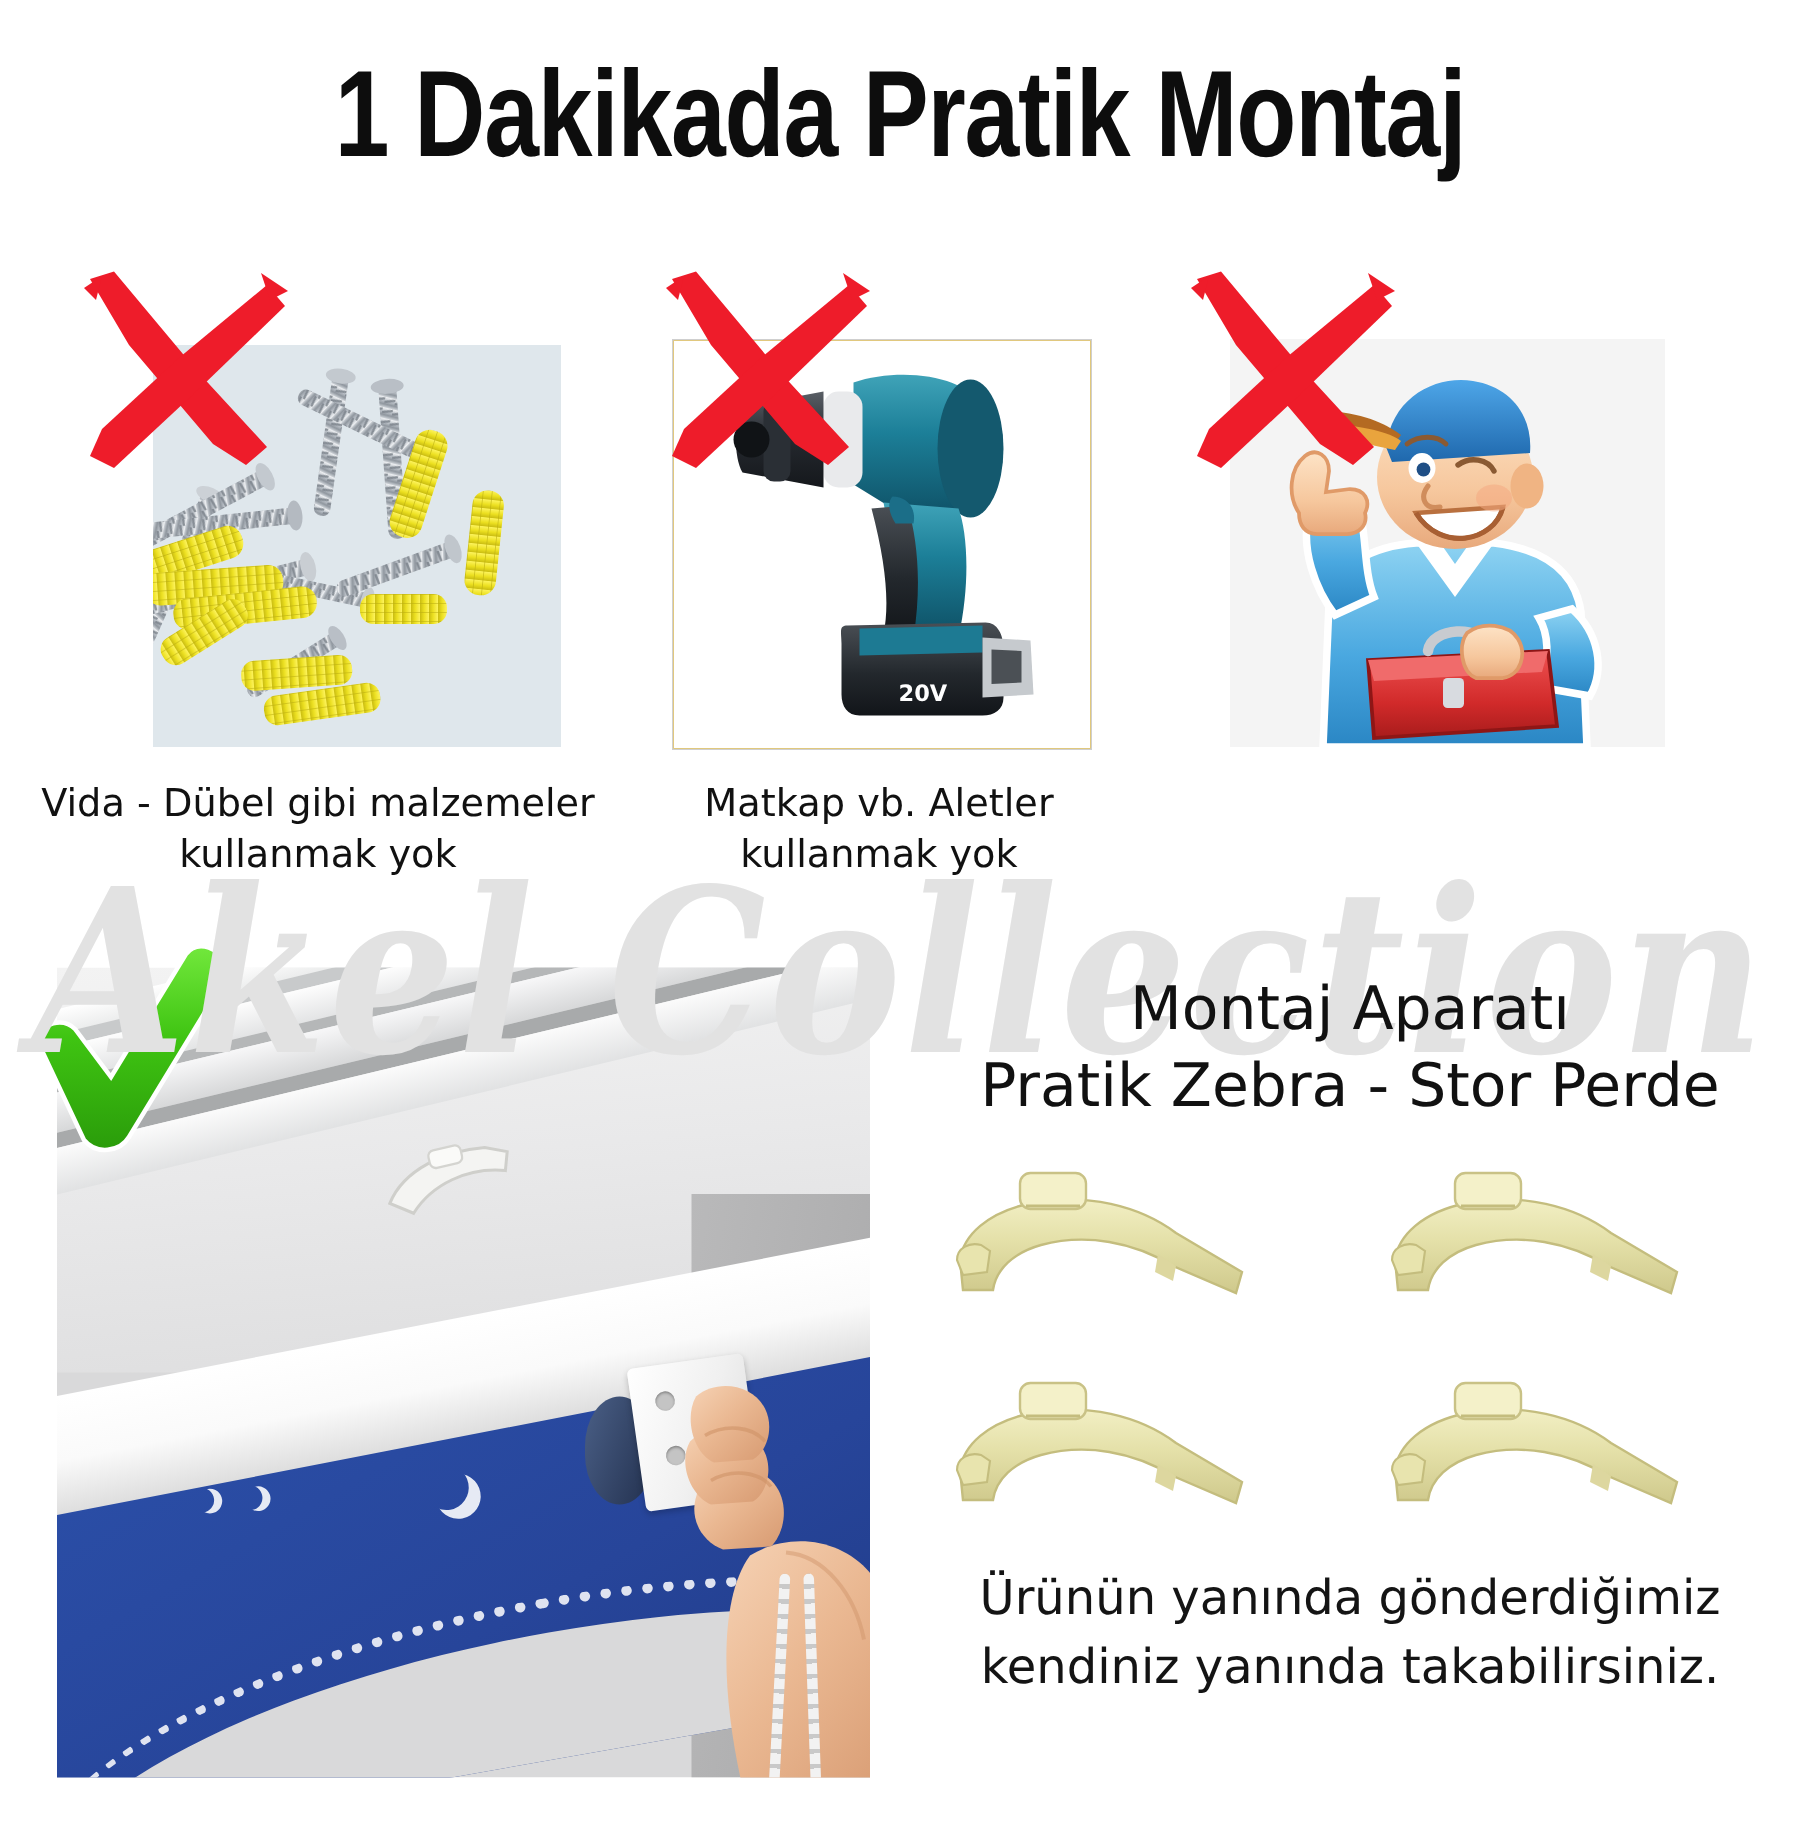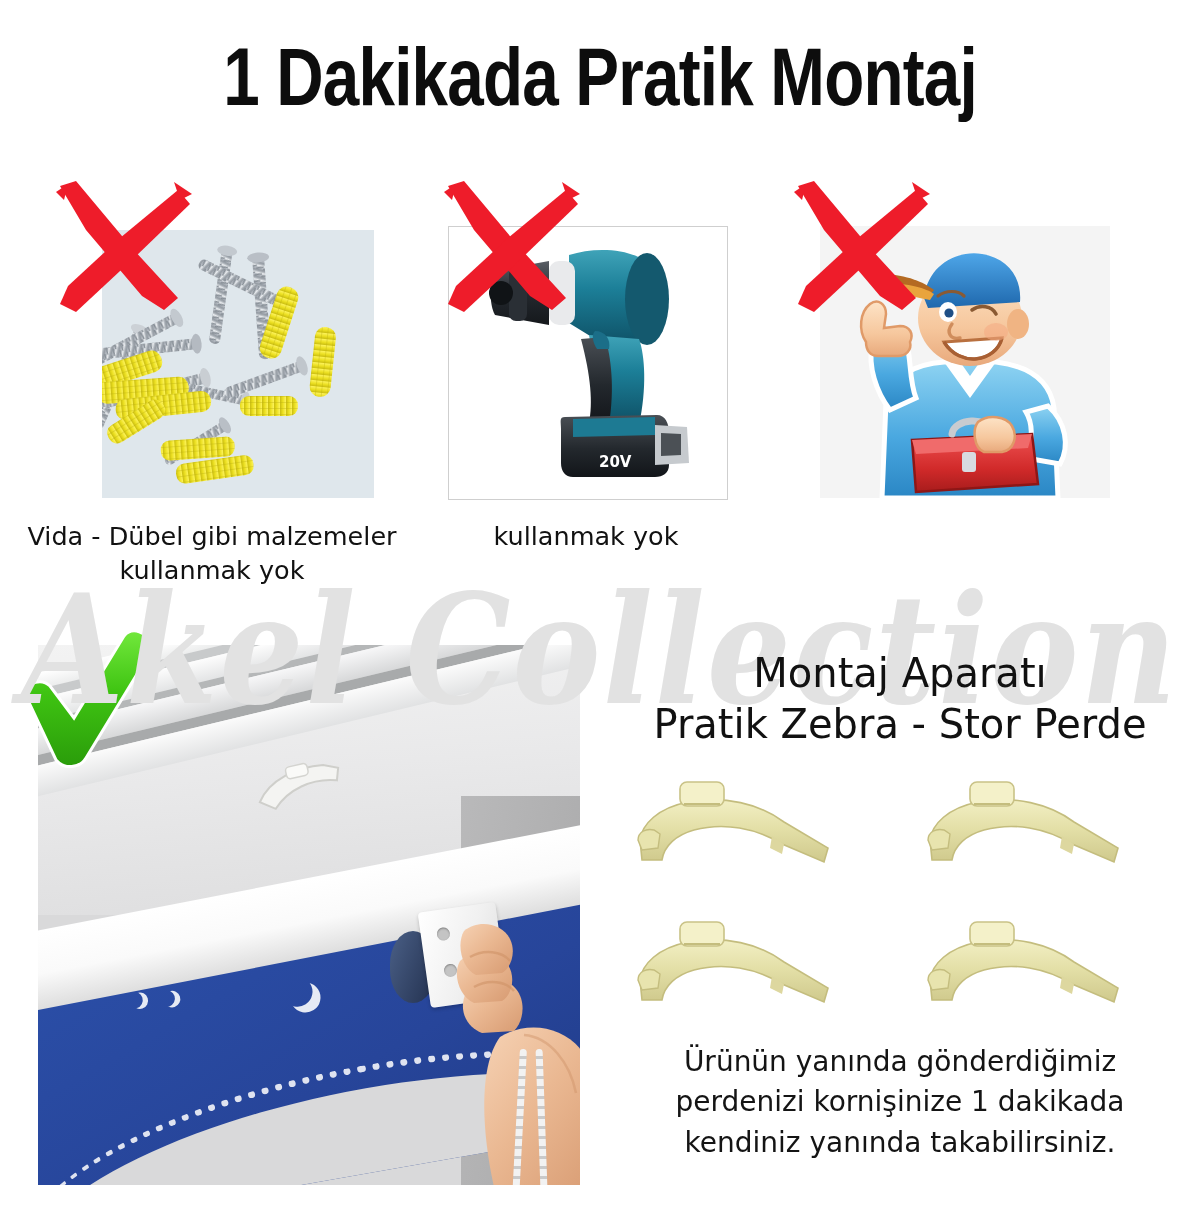--- a/index.html
+++ b/index.html
@@ -281,21 +281,21 @@
   .clip-item.g3 { left:10px;  top:140px; }
   .clip-item.g4 { left:300px; top:140px; }
   .clip-item svg { width:100%; height:100%; display:block; }
 
   .right-para {
     position:absolute;
     left:600px; top:1042px;
     width:600px;
     text-align:center;
     font-family:"DejaVu Sans", sans-serif;
-    font-size:28px;
+    font-size:32px;
     line-height:1.44;
     color:#141414;
     z-index:45;
   }
   .right-para div { white-space:nowrap; }
 
   
   .screws-svg, .drill-svg, .worker-svg { width:100%; height:100%; display:block; }
 </style>
 </head>
@@ -466,20 +466,21 @@
     </div>
     <div class="redx">
       <svg viewBox="0 0 150 150" aria-hidden="true">
         <path d="M14 8 L30 3 L86 70 L132 120 L118 132 L96 118 L40 52 Z" fill="#ee1c2a"></path>
         <path d="M132 12 L144 26 L88 80 L30 134 L14 126 L22 108 L74 60 Z" fill="#ee1c2a"></path>
         <path d="M10 14 L22 6 L18 22 Z" fill="#ee1c2a"></path>
         <path d="M128 4 L146 16 L134 22 Z" fill="#ee1c2a"></path>
       </svg>
     </div>
     <div class="caption">
+      <div>Matkap vb. Aletler</div>
       <div>kullanmak yok</div>
     </div>
   </div>
 
   <div class="nope-cell c3">
     <div class="photo-box photo-worker">
       <svg class="worker-svg" viewBox="0 0 290 272" preserveAspectRatio="xMidYMid meet" aria-hidden="true">
         <defs>
           <linearGradient id="shirtG" x1="0" y1="0" x2="0" y2="1">
             <stop offset="0%" stop-color="#8ed3f2"></stop>
@@ -688,15 +689,14 @@
       <path d="M6 62 C6 54 14 50 22 52 L28 56 L26 70 L10 72 Z" fill="#e8e4ae" stroke="#c4bd7e" stroke-width="1.4"></path>
       <rect x="48" y="4" width="44" height="24" rx="7" fill="#f4f1c9" stroke="#c9c286" stroke-width="1.6"></rect>
       <path d="M52 26 L88 26" stroke="#c4bd7e" stroke-width="2"></path>
       <path d="M140 58 L152 66 L150 76 L138 70 Z" fill="#ddd79f"></path>
     </svg>
   </div>
 </div>
 
 <div class="right-para">
   <div>Ürünün yanında  gönderdiğimiz</div>
-  <div>perdenizi kornişinize 1 dakikada</div>
   <div>kendiniz yanında takabilirsiniz.</div>
 </div>
 
 </body></html>

